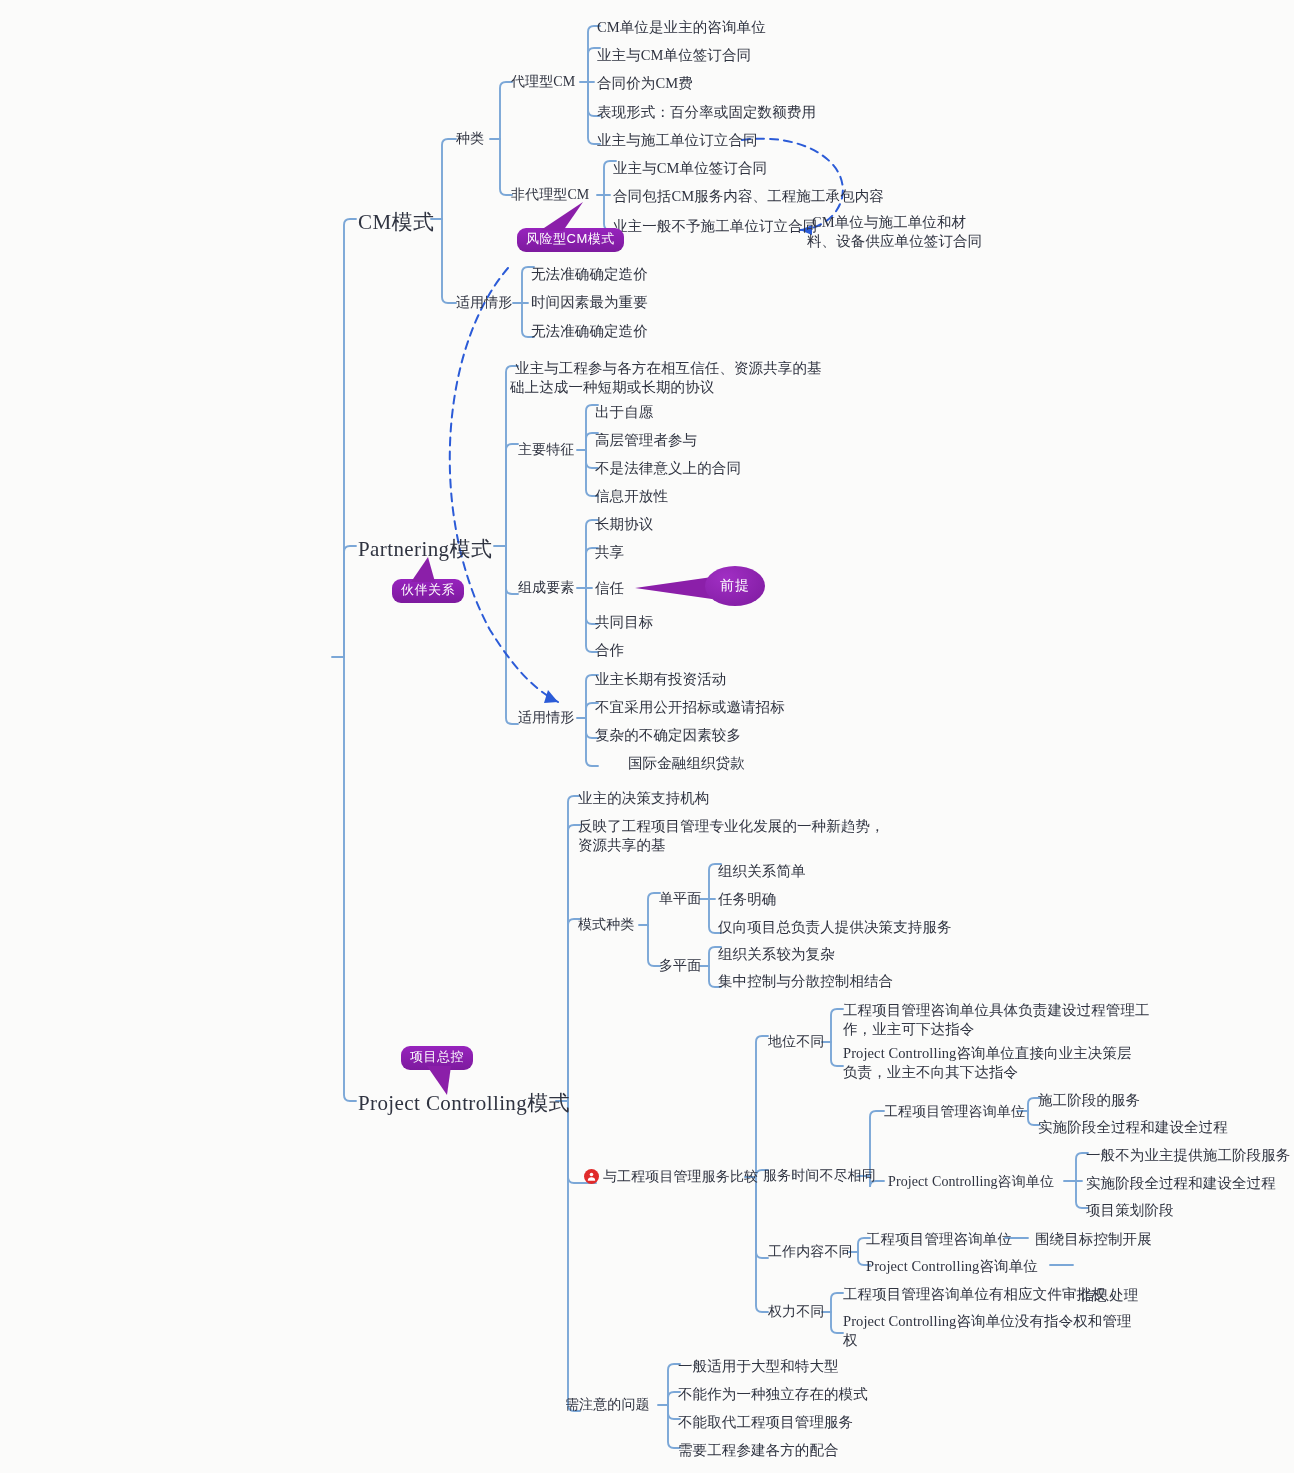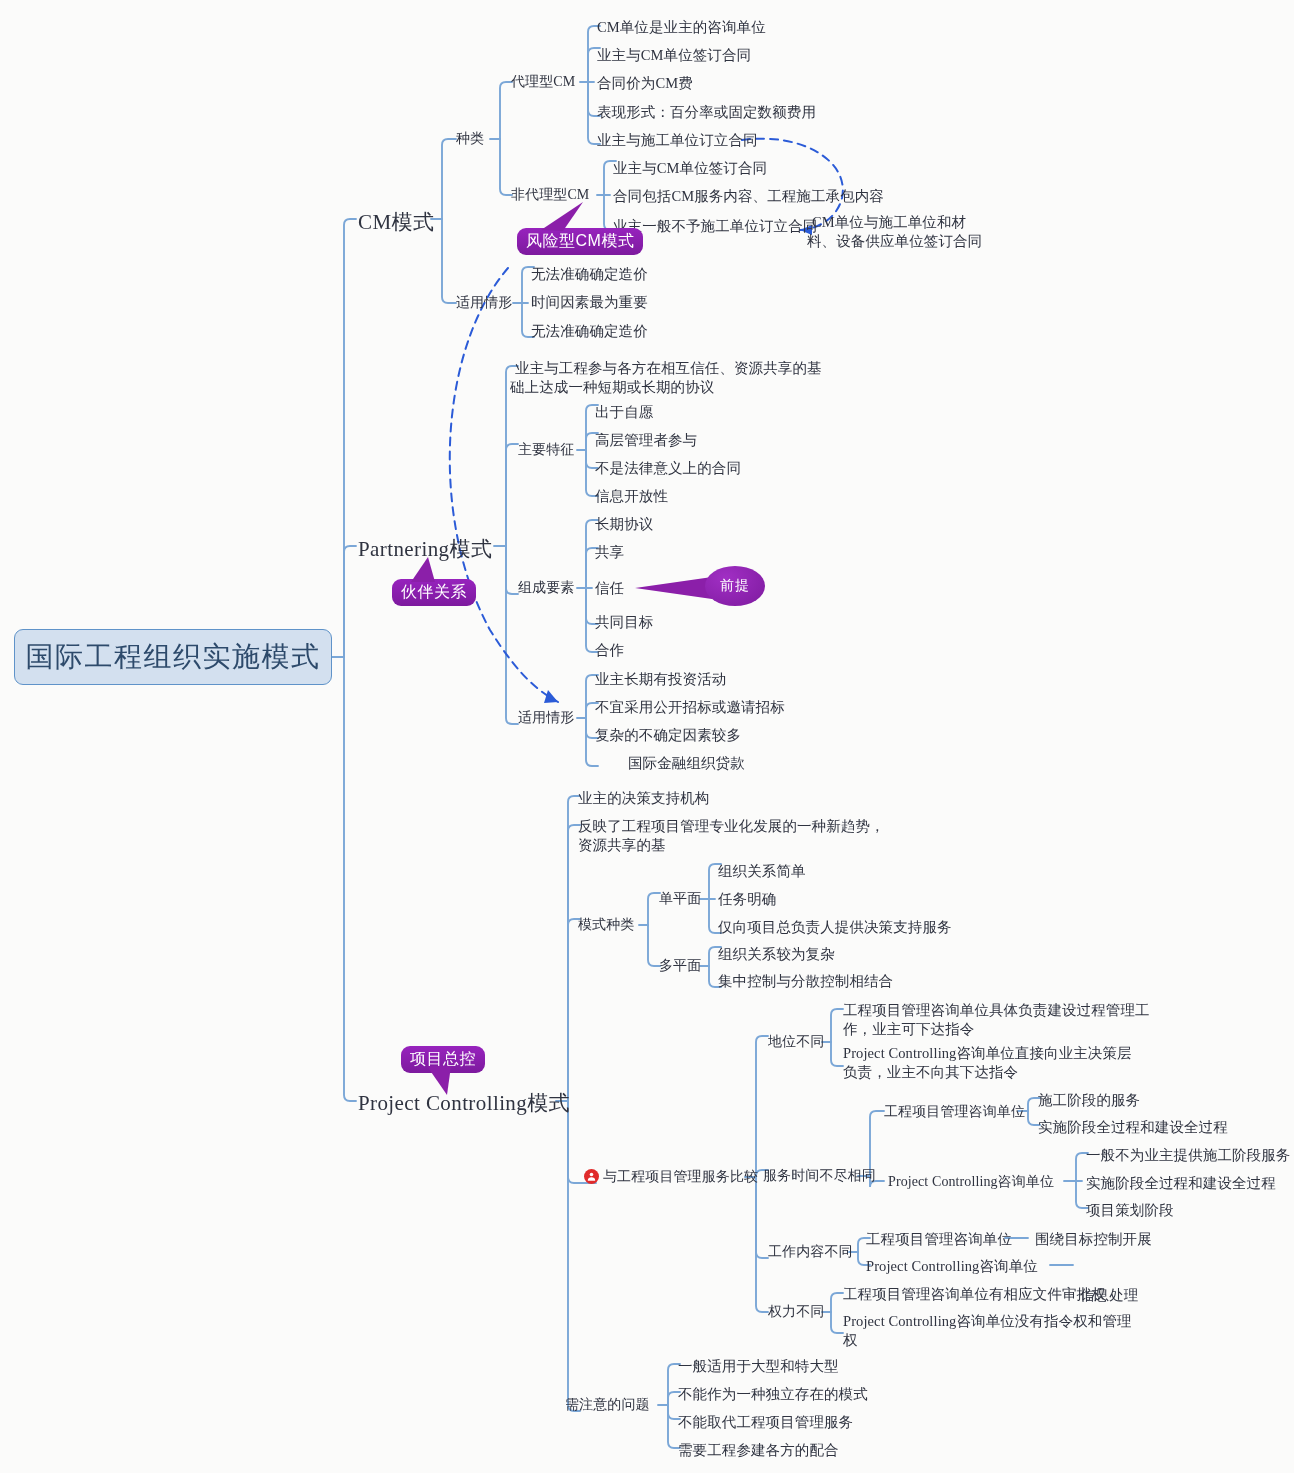--- a/index.html
+++ b/index.html
@@ -47,21 +47,21 @@
     color: #2f3340;
     letter-spacing: 0.4px;
   }
   .lvl2 { font-size: 14px; }
   .badge {
     position: absolute;
     background: #8b1fa9;
     background: linear-gradient(180deg,#9723bd 0%, #7d1a9e 100%);
     color: #ffffff;
     font-family: "Liberation Sans", "DejaVu Sans", sans-serif;
-    font-size: 16px;
+    font-size: 13px;
     border-radius: 9px;
     padding: 4px 9px 5px 9px;
     white-space: nowrap;
     letter-spacing: 0.5px;
     line-height: 1.15;
   }
   .ellipse-callout {
     position: absolute;
     background: #8b1fa9;
     background: radial-gradient(ellipse at 35% 30%, #a12fc4 0%, #7d1a9e 100%);
@@ -212,23 +212,20 @@
     <g fill="#2b5bd7" stroke="none">
       <polygon points="800,230 812,225 812,235"></polygon>
       <polygon points="558,702 548,690 544,703"></polygon>
     </g>
 
     <g fill="#8b1fa9" stroke="none">
       <polygon points="635,588 712,577 712,599"></polygon>
     </g>
   </svg>
 
-  <div class="root" style="left:14px; top:629px; width:318px; height:56px;">
-    <span>国际工程组织实施模式</span>
-  </div>
 
   <div class="node lvl1" style="left:358px; top:208px;">CM模式</div>
 
   <div class="node lvl2" style="left:456px; top:129px;">种类</div>
 
   <div class="node lvl2" style="left:511px; top:72px;">代理型CM</div>
   <div class="node" style="left:597px; top:17px;">CM单位是业主的咨询单位</div>
   <div class="node" style="left:597px; top:45px;">业主与CM单位签订合同</div>
   <div class="node" style="left:597px; top:73px;">合同价为CM费</div>
   <div class="node" style="left:597px; top:102px;">表现形式：百分率或固定数额费用</div>

